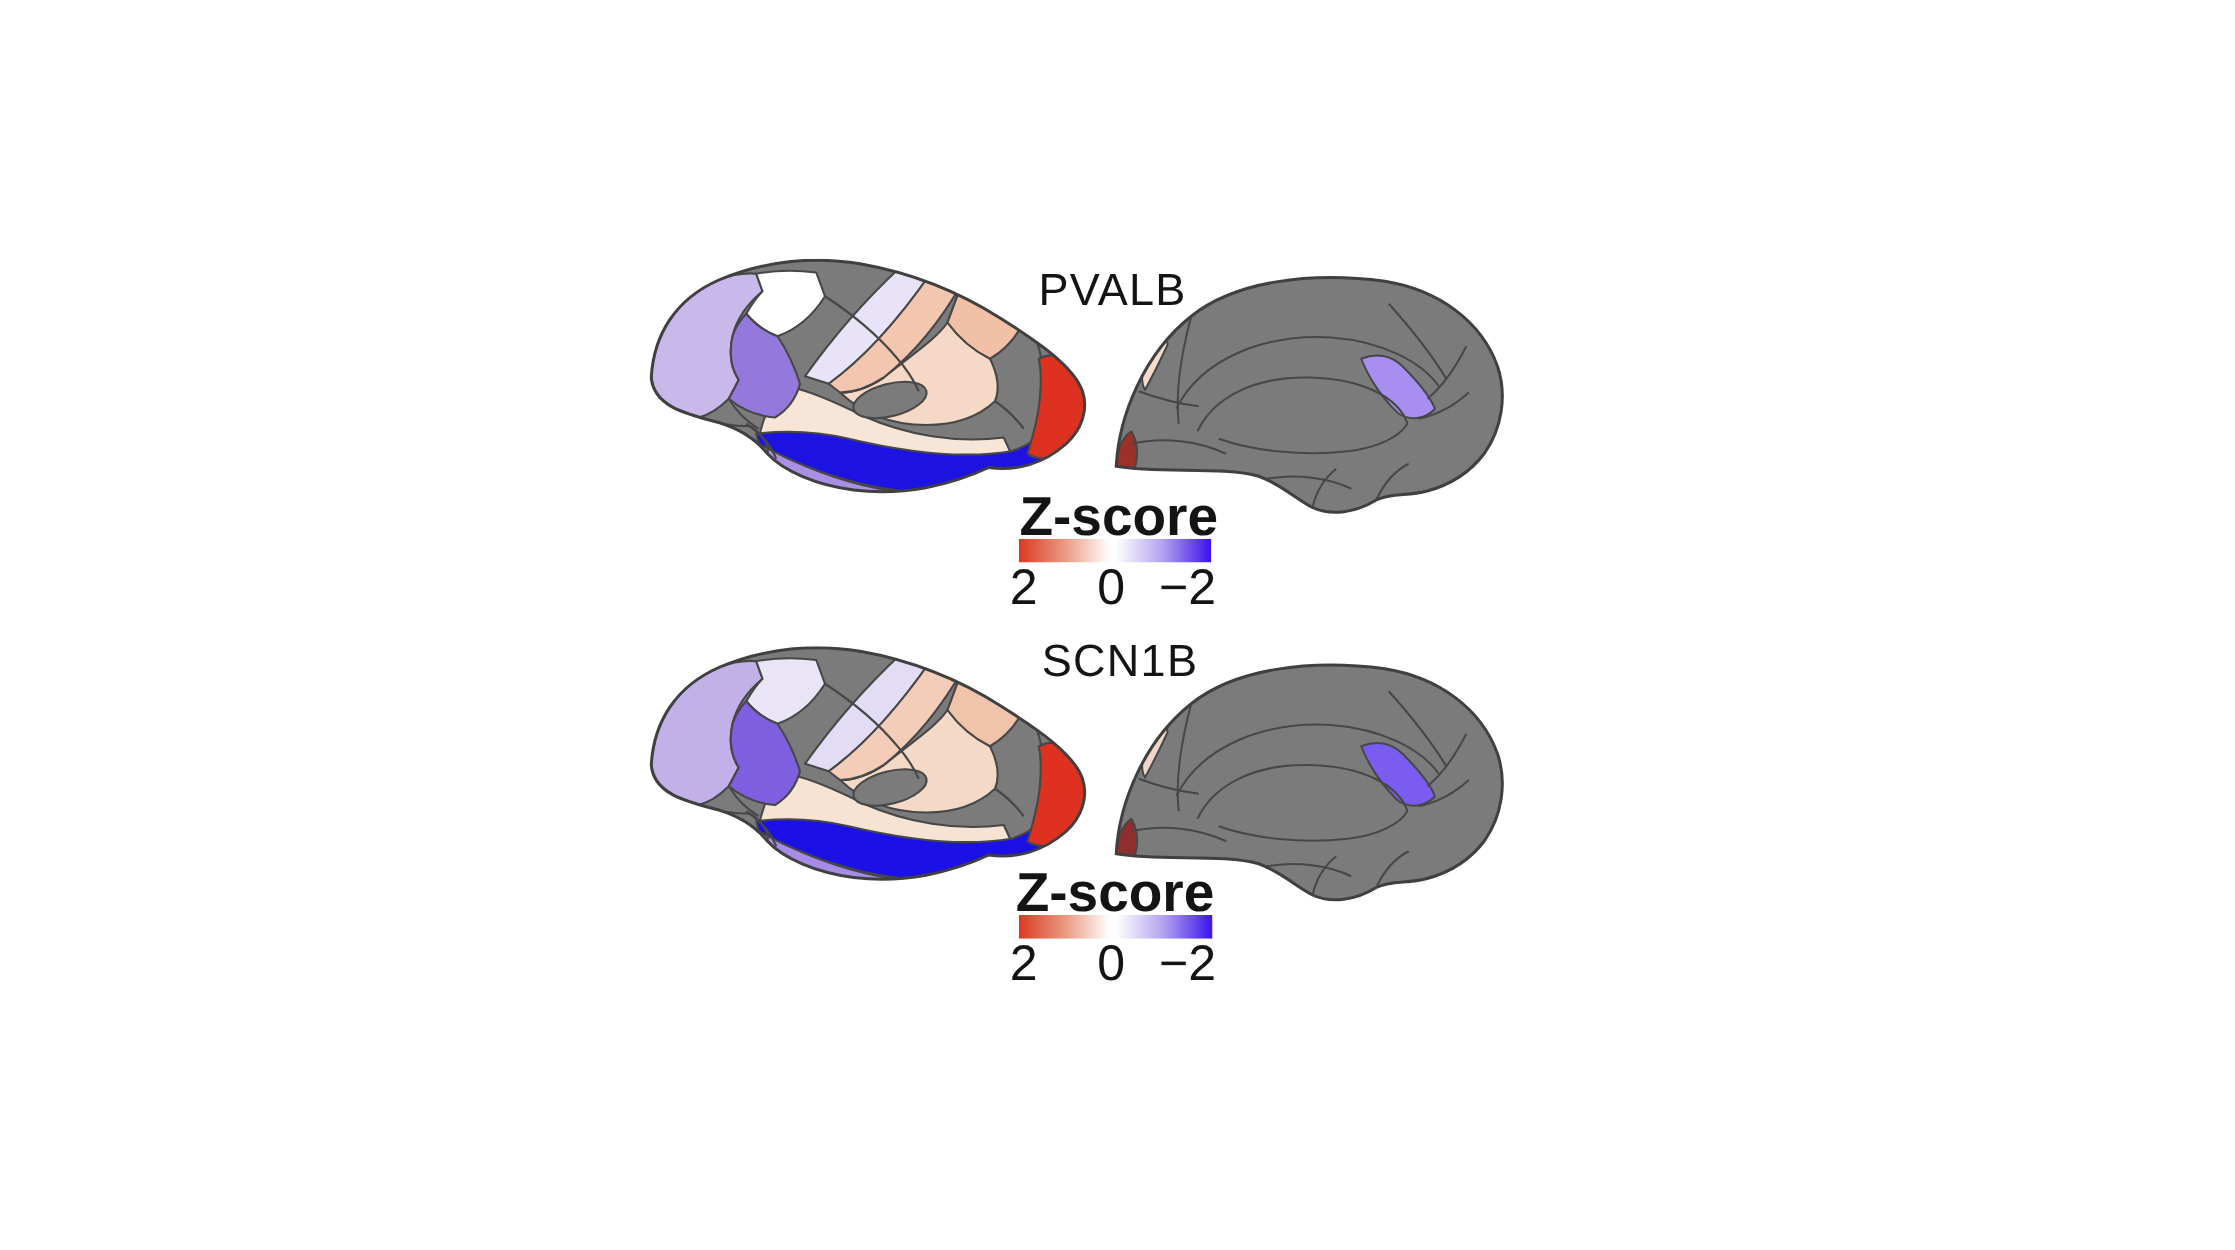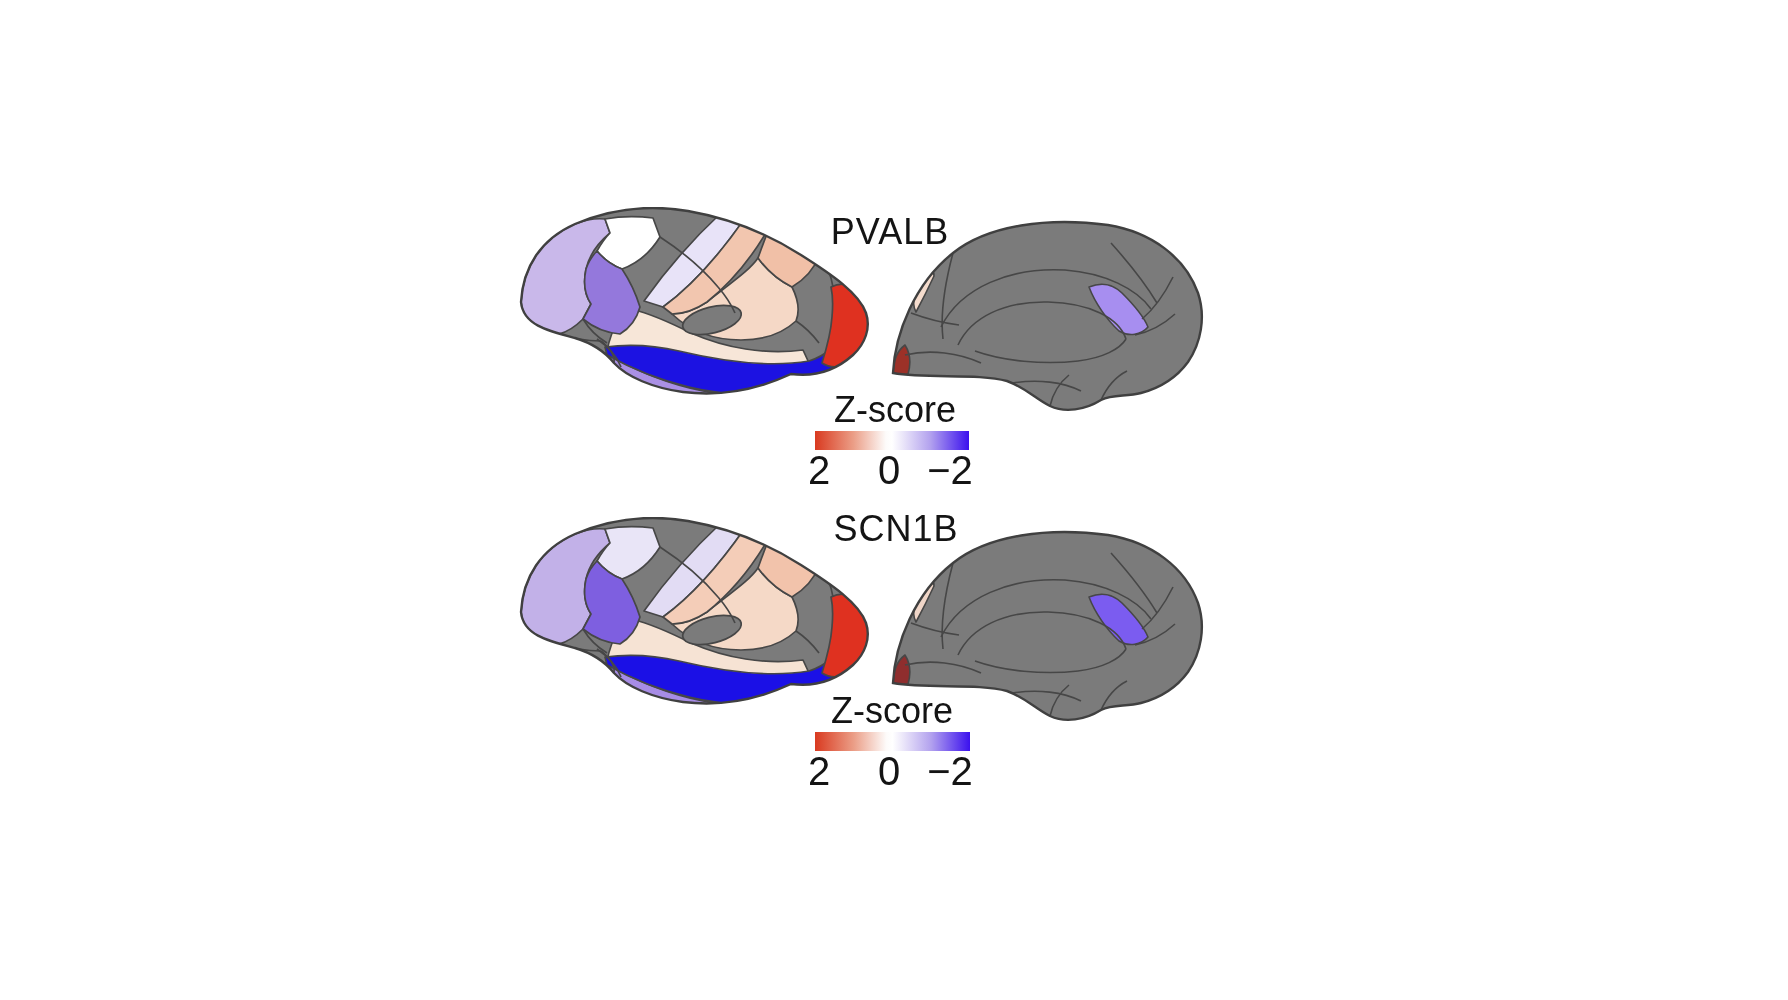--- a/index.html
+++ b/index.html
@@ -1,20 +1,20 @@
 <!DOCTYPE html>
 <html><head>
 <meta charset="utf-8">
 <style>
   html,body{margin:0;padding:0;background:#ffffff;}
   #stage{position:relative;width:1788px;height:1000px;background:#ffffff;overflow:hidden;
          font-family:"Liberation Sans","DejaVu Sans",sans-serif;color:#111;margin-top:17px;}
   .abs{position:absolute;}
   .gene-title{font-size:36px;font-weight:500;letter-spacing:1px;color:#141414;transform:translateX(-50%);white-space:nowrap;}
-  .cbar-label{font-size:36px;font-weight:400;color:#141414;transform:translateX(-50%);white-space:nowrap;}
+  .cbar-label{font-size:44px;font-weight:700;color:#141414;transform:translateX(-50%);white-space:nowrap;}
   .tick{font-size:40px;font-weight:500;color:#141414;transform:translateX(-50%);white-space:nowrap;}
   svg{display:block;}
 </style>
 </head>
 <body>
 
 <div id="stage">
 
   <div class="abs gene-title" style="left:890px;top:194px;">PVALB</div>
 

